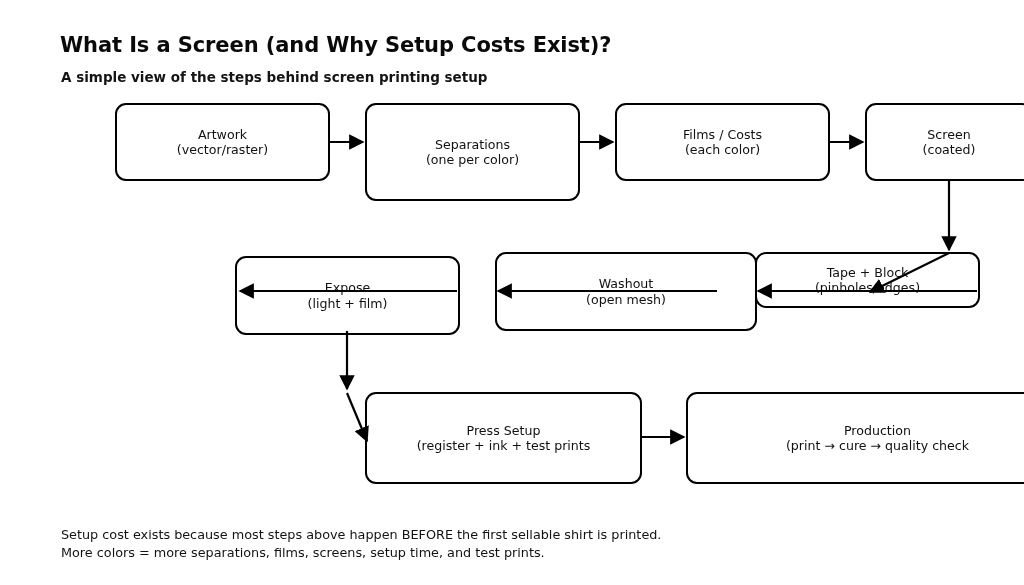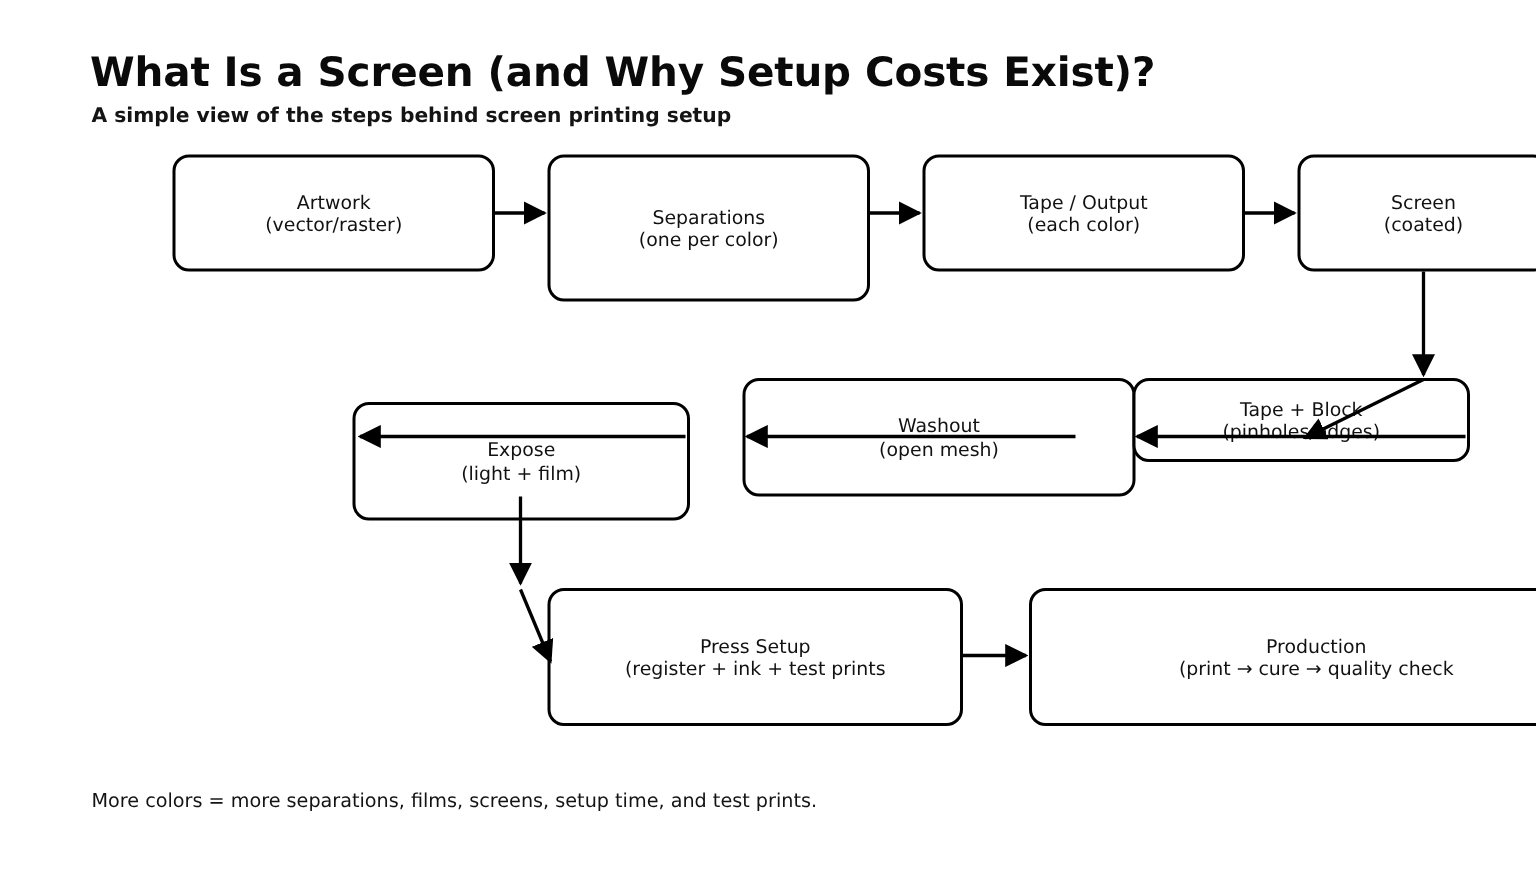--- a/index.html
+++ b/index.html
@@ -12,21 +12,21 @@
     height: 585px;
     position: relative;
     font-family: "DejaVu Sans", "Liberation Sans", sans-serif;
     color: #111111;
     overflow: hidden;
   }
   #page-title {
     position: absolute;
     left: 60px;
     top: 33px;
-    font-size: 27px;
+    font-size: 21px;
     font-weight: bold;
     letter-spacing: -0.1px;
     color: #0a0a0a;
     white-space: nowrap;
   }
   #page-subtitle {
     position: absolute;
     left: 61px;
     top: 69px;
     font-size: 13.5px;
@@ -100,30 +100,30 @@
     <span class="ln">Artwork</span>
     <span class="ln">(vector/raster)</span>
   </div>
 
   <div class="node" style="left:329px; top:103px; width:215px; height:98px;">
     <span class="ln">Separations</span>
     <span class="ln">(one per color)</span>
   </div>
 
   <div class="node" style="left:579px; top:103px; width:215px; height:78px;">
-    <span class="ln">Tape / Output</span>
+    <span class="ln">Films / Costs</span>
     <span class="ln">(each color)</span>
   </div>
 
   <div class="node" style="left:829px; top:103px; width:168px; height:78px;">
     <span class="ln">Screen</span>
     <span class="ln">(coated)</span>
   </div>
 
-  <div class="node under" style="left:199px; top:268px; width:225px; height:79px;">
+  <div class="node under" style="left:199px; top:256px; width:225px; height:79px;">
     <span class="ln">Expose</span>
     <span class="ln">(light + film)</span>
   </div>
 
   <div class="node under" style="left:459px; top:252px; width:262px; height:79px;">
     <span class="ln">Washout</span>
     <span class="ln">(open mesh)</span>
   </div>
 
   <div class="node under" style="left:719px; top:252px; width:225px; height:56px;">
@@ -159,14 +159,15 @@
       <line x1="421" y1="291" x2="204" y2="291"></line>
       <line x1="311" y1="331" x2="311" y2="389"></line>
       <line x1="311" y1="393" x2="331" y2="441"></line>
       <line x1="606" y1="437" x2="648" y2="437"></line>
     </g>
   </svg>
 
 </div>
 
 <div id="footer-note">
+  <span class="ln">Setup cost exists because most steps above happen BEFORE the first sellable shirt is printed.</span>
   <span class="ln">More colors = more separations, films, screens, setup time, and test prints.</span>
 </div>
 
 </body></html>

